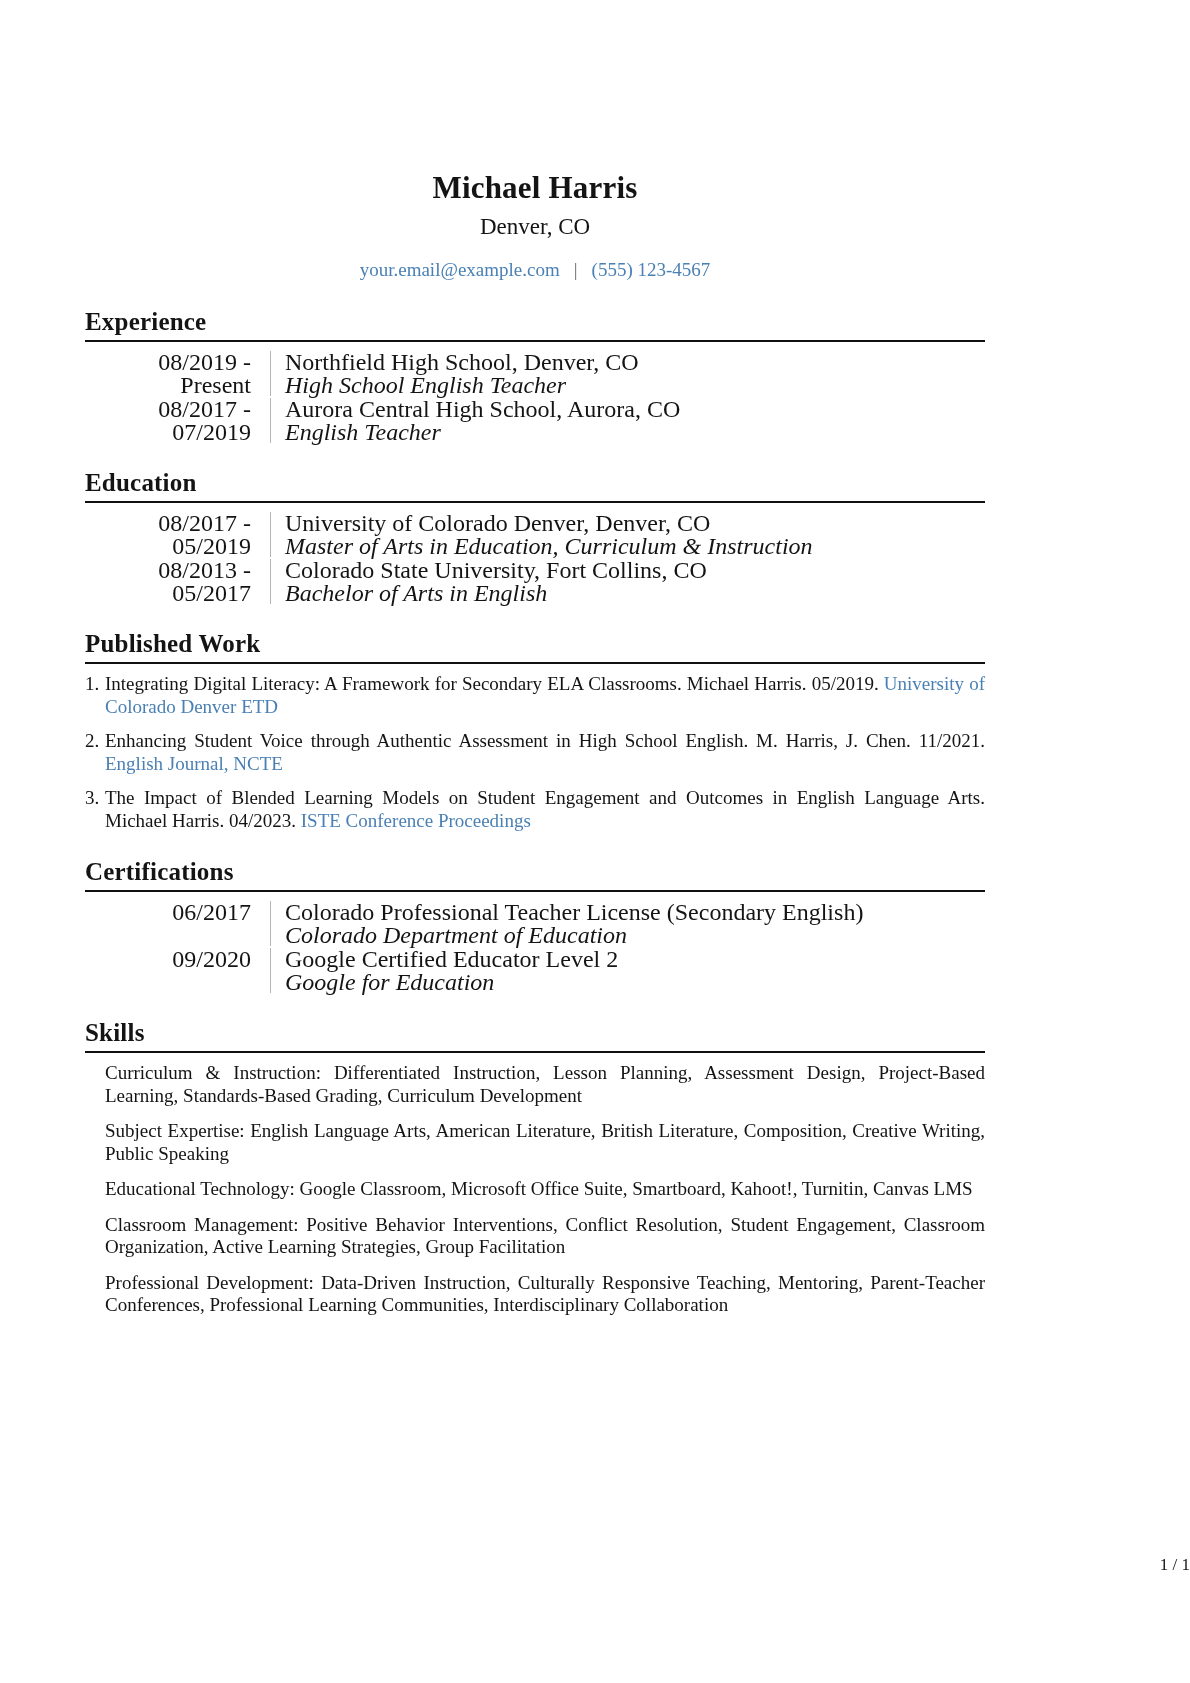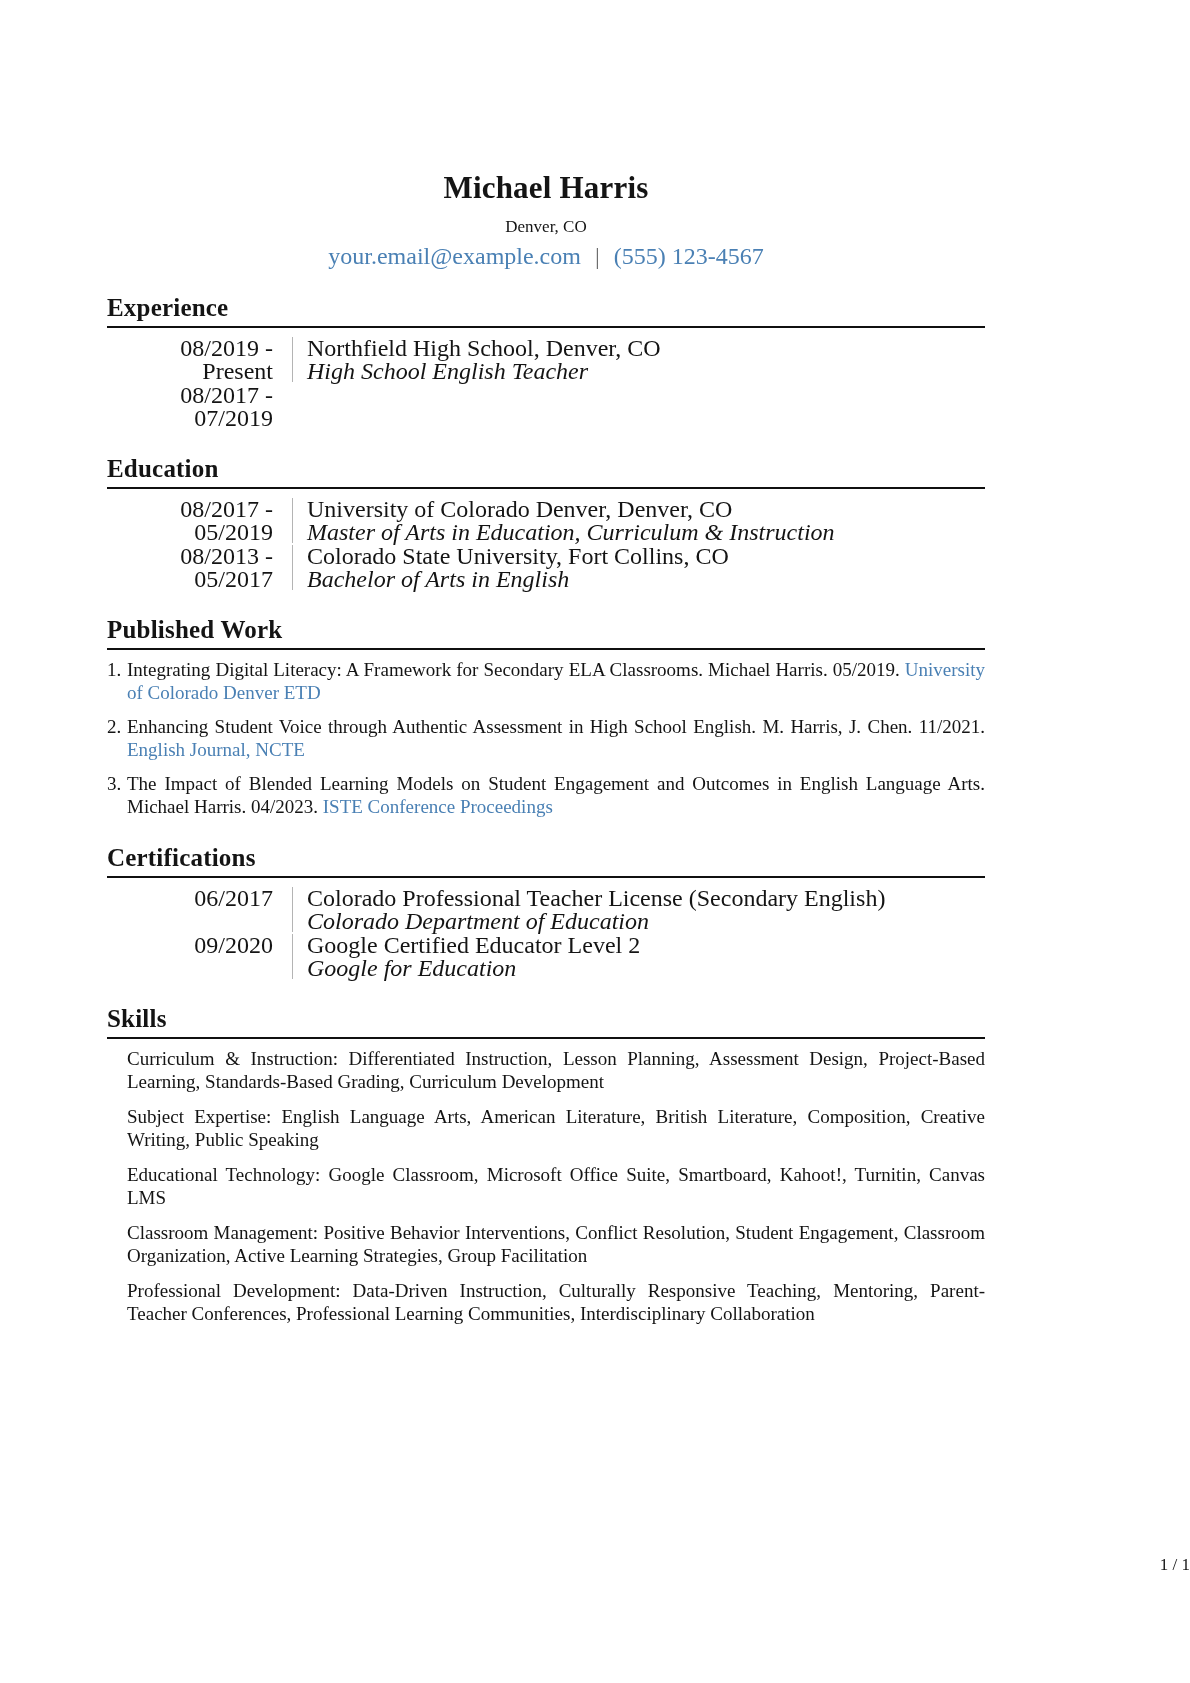--- a/index.html
+++ b/index.html
@@ -4,30 +4,30 @@
 <style>
   html,body { margin:0; padding:0; background:#e8e8e8; }
   .page {
     position: relative;
     width: 1190px; height: 1683px;
     margin: 0 auto;
     background: #ffffff;
     font-family: "Liberation Serif", "DejaVu Serif", serif;
     color: #141414;
     box-sizing: border-box;
-    padding: 170px 205px 0 107px;
+    padding: 170px 205px 0 85px;
     overflow: hidden;
   }
   a { color: var(--link, #4a80b4); text-decoration: none; cursor: pointer; }
 
   
   .hdr { text-align: center; }
   .hdr h1 { font-size: 31px; font-weight: bold; margin: 0; line-height: 36px; letter-spacing: 0.2px; }
-  .hdr .loc { font-size: 17px; margin-top: 9px; line-height: 23px; }
-  .hdr .contact { font-size: 24px; margin-top: 6px; line-height: 24px; }
+  .hdr .loc { font-size: 23px; margin-top: 9px; line-height: 23px; }
+  .hdr .contact { font-size: 19px; margin-top: 20px; line-height: 24px; }
   .hdr .sep { color: #6e6e6e; margin: 0 14px; }
 
   
   section { margin-top: 25px; }
   section h2 { font-size: 25px; font-weight: bold; margin: 0; line-height: 30px; letter-spacing: 0.2px; }
   .rule { border-bottom: 2.2px solid #101010; margin-top: 3px; margin-bottom: 9px; }
 
   
   .entry { display: grid; grid-template-columns: 166px 1fr; font-size: 24px; line-height: 22.5px; margin-bottom: 2px; }
   .edate { text-align: right; }
@@ -64,20 +64,24 @@
     <div class="rule"></div>
     <div class="entry">
       <div class="edate">08/2019 - Present</div>
       <div class="ebody">
         <div><span class="strong">Northfield High School</span><span>, Denver, CO</span></div>
         <div class="esub">High School English Teacher</div>
       </div>
     </div>
     <div class="entry">
       <div class="edate">08/2017 - 07/2019</div>
+      <div class="ebody">
+        <div><span class="strong">Aurora Central High School</span><span>, Aurora, CO</span></div>
+        <div class="esub">English Teacher</div>
+      </div>
     </div>
   </section>
 
   <section>
     <h2>Education</h2>
     <div class="rule"></div>
     <div class="entry">
       <div class="edate">08/2017 - 05/2019</div>
       <div class="ebody">
         <div><span class="strong">University of Colorado Denver</span><span>, Denver, CO</span></div>

